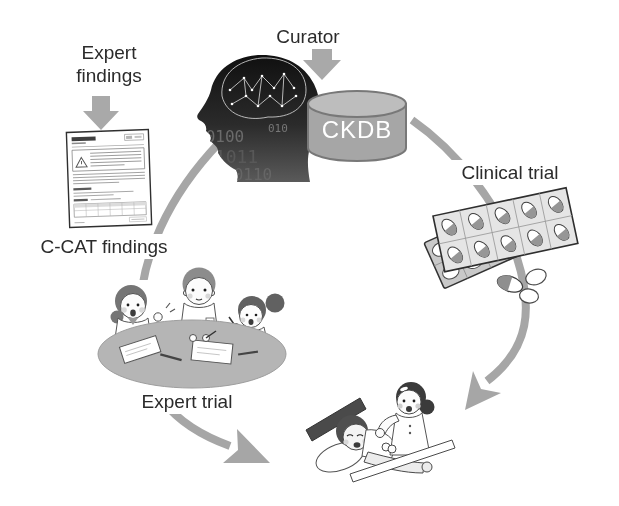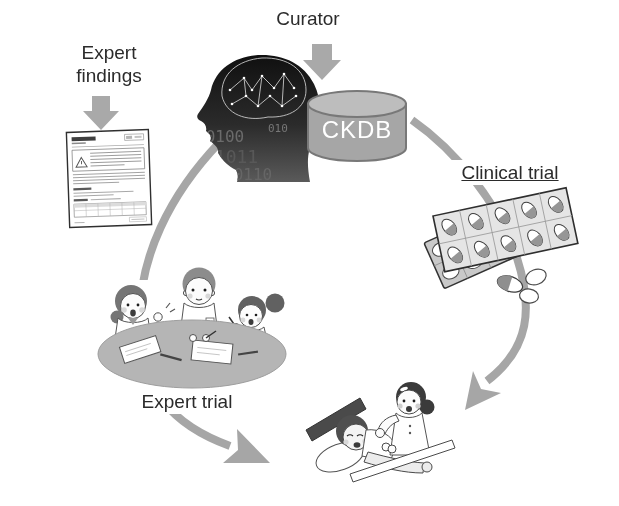--- a/index.html
+++ b/index.html
@@ -1,25 +1,25 @@
 <!DOCTYPE html>
 <html><head>
 <meta charset="utf-8">
 <style>
   html,body{margin:0;padding:0;background:#fff;}
   .stage{position:relative;width:619px;height:506px;background:#ffffff;
          font-family:"Liberation Sans",sans-serif;overflow:hidden;}
   .stage svg{position:absolute;left:0;top:0;}
   .label{position:absolute;background:#ffffff;color:#2b2b2b;font-size:19px;
          line-height:1.22;text-align:center;padding:1px 2px;z-index:5;}
-  #lbl-curator{left:254px;top:6px;width:104px;}
+  #lbl-curator{left:254px;top:24px;width:104px;}
   #lbl-expert-reviewer{left:50px;top:40px;width:114px;}
   #lbl-ccat{left:18px;top:234px;width:168px;}
   #lbl-expert-panel{left:113px;top:389px;width:144px;}
-  #lbl-clinical{left:441px;top:160px;width:134px;text-decoration:underline;}
+  #lbl-clinical{left:441px;top:160px;width:134px;}
   #lbl-drug{left:399px;top:308px;width:202px;}
 </style>
 </head>
 <body>
 
 <div class="stage">
 
 <svg width="619" height="506" viewBox="0 0 619 506">
   <defs>
     <linearGradient id="headGrad" x1="0" y1="0" x2="0" y2="1">
@@ -285,16 +285,17 @@
       <circle cx="380" cy="433" r="4.5" fill="#fcfcfc" stroke="#4a4a4a"></circle>
       <circle cx="386" cy="447" r="4" fill="#fcfcfc" stroke="#4a4a4a"></circle>
       <circle cx="392" cy="449" r="4" fill="#fcfcfc" stroke="#4a4a4a"></circle>
     </g>
     <polygon points="350,474 452,440 455,448 353,482" fill="#ffffff" stroke="#4a4a4a"></polygon>
   </g>
 </svg>
 
 <div class="label" id="lbl-curator">Curator</div>
 <div class="label" id="lbl-expert-reviewer">Expert findings</div>
+<div class="label" id="lbl-ccat">C-CAT findings</div>
 <div class="label" id="lbl-expert-panel">Expert trial</div>
 <div class="label" id="lbl-clinical">Clinical trial</div>
 
 </div>
 
 </body></html>

